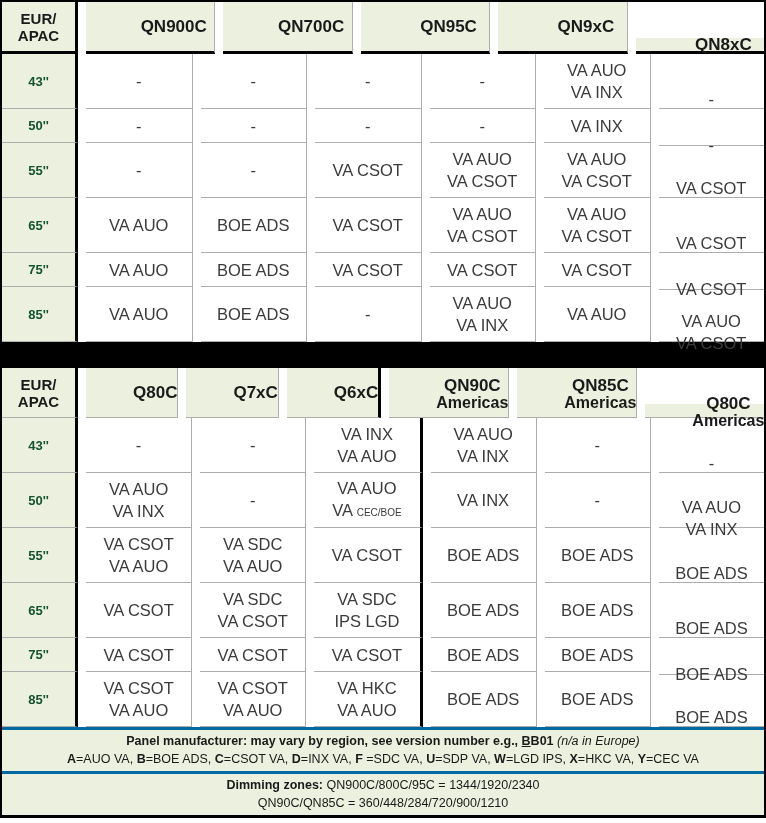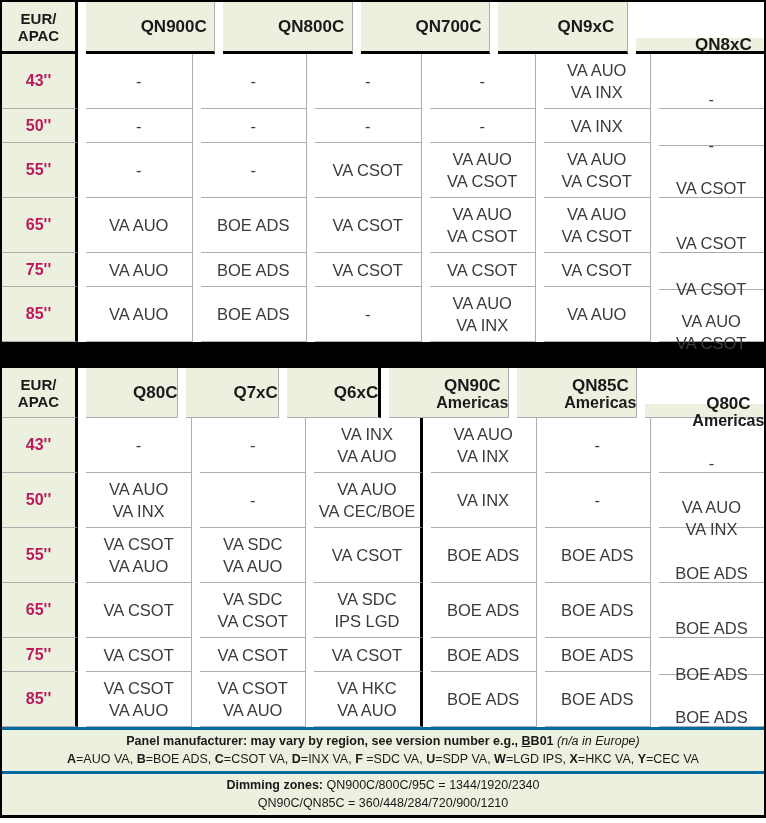--- a/index.html
+++ b/index.html
@@ -23,31 +23,31 @@
     text-align:center;
     background:#ffffff;
   }
   .cell:last-child { border-right:none;margin-top:36px; }
   .label-col {
     flex:0 0 76px;
     width:76px;
     border-right:3px solid #000;
     background:#ebf1de;
     font-weight:bold;
-    font-size:16px;
-    color:#be185d;
+    font-size:13px;
+    color:#14532d;
   }
   .data-col { flex:1 1 0; font-size:16.5px; color:#3b3b3b; line-height:22px; }
   .header-row .cell { background:#ebf1de; font-weight:bold; color:#1a1a1a; }
   .header-row .data-col { font-size:17px; line-height:20px;padding-left:47px; }
   .corner { font-size:15px; line-height:17px; }
   .sublabel { font-size:16px; line-height:13px; font-weight:bold; }
   .thick-bottom .cell { border-bottom:3px solid #000; }
   .thick-right { border-right:3px solid #000 !important; }
-  .small-inline { font-size:16px; }
+  .small-inline { font-size:10px; }
   .band { height:26px; background:#000; }
   .footer-block {
     background:#ebf1de;
     text-align:center;
     border-top:3px solid #0369a1;
     padding:2px 4px 3px 4px;
     font-size:12.5px;
     color:#1a1a1a;
   }
   .fline { line-height:18px; }
@@ -60,24 +60,24 @@
   <div id="table1">
       <div class="trow header-row thick-bottom" style="height: 52px;">
         <div class="cell label-col corner">
           <div>EUR/</div>
           <div>APAC</div>
         </div>
         <div class="cell data-col">
           <div>QN900C</div>
         </div>
         <div class="cell data-col">
-          <div>QN800C</div>
-        </div>
-        <div class="cell data-col">
           <div>QN700C</div>
+        </div>
+        <div class="cell data-col">
+          <div>QN95C</div>
         </div>
         <div class="cell data-col">
           <div>QN9xC</div>
         </div>
         <div class="cell data-col">
           <div>QN8xC</div>
         </div>
       </div>
       <div class="trow" style="height: 55px;">
         <div class="cell label-col">

